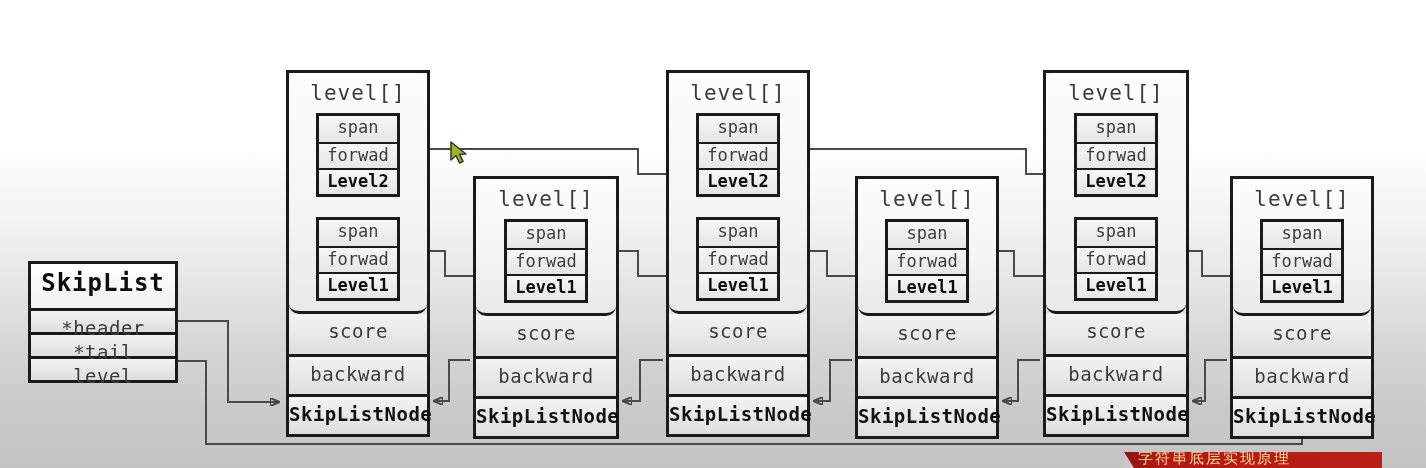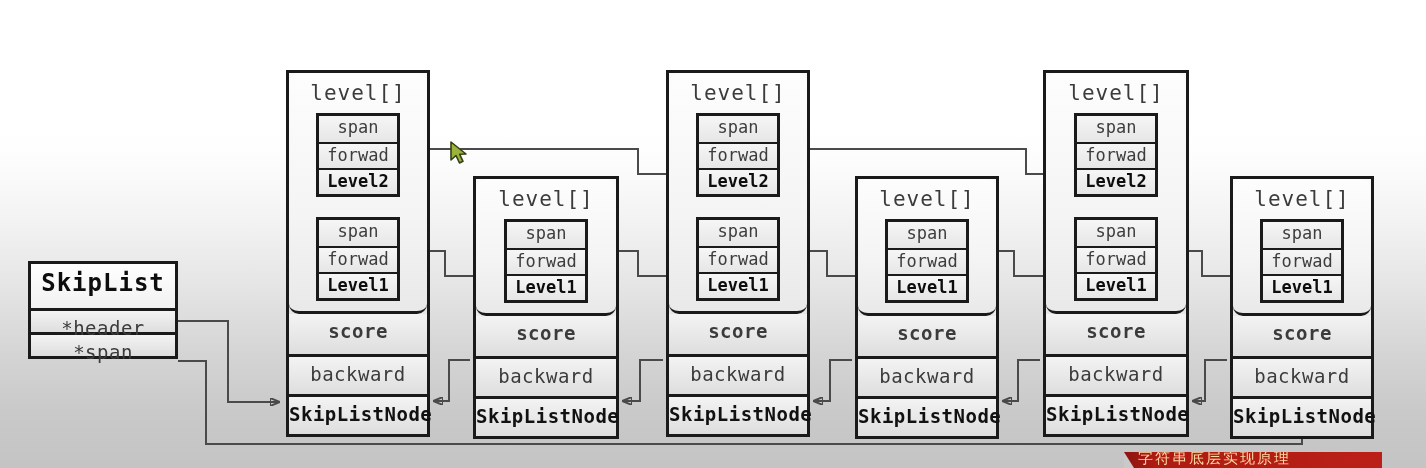--- a/index.html
+++ b/index.html
@@ -26,21 +26,21 @@
     z-index:3;
   }
   .row {
     border-top:3px solid #1a1a1a;
     height:24px; line-height:34px;
     text-align:center;
     font-size:19px; color:#3b3b3b;
     background: linear-gradient(to bottom,#f3f3f3,#dedede);
     letter-spacing:.5px;
   }
-  .row.first { border-top:none;font-weight:bold; }
+  .row.first { border-top:none; }
   .row.bold { font-weight:bold; color:#111; font-size:19px; }
 
   
   #skiplist { left:28px; top:261px; width:150px; }
   #skiplist .title {
     height:44px; line-height:38px; text-align:center;
     font-weight:bold; font-size:24px; color:#0d0d0d;
     background: linear-gradient(to bottom,#ffffff,#f1f1f1);
     letter-spacing:1px;
   }
@@ -140,21 +140,22 @@
   <path marker-end="url(#arr)" d="M852,360 L830,360 L830,401 L814,401"></path>
 
   <path marker-end="url(#arr)" d="M1040,360 L1018,360 L1018,401 L1003,401"></path>
 
   <path marker-end="url(#arr)" d="M1227,360 L1205,360 L1205,401 L1193,401"></path>
 </svg>
 
 <div class="node" id="skiplist">
   <div class="title">SkipList</div>
   <div class="row">*header</div>
-  <div class="row">*span</div>
+  <div class="row">*tail</div>
+  <div class="row">level</div>
 </div>
 
 <div class="node slnode" id="n1">
   <div class="levelbox">
     <div class="levelcap">level[]</div>
     <div class="lvlgroup">
       <div class="cell top">span</div>
       <div class="cell">forwad</div>
       <div class="cell lv">Level2</div>
     </div>

